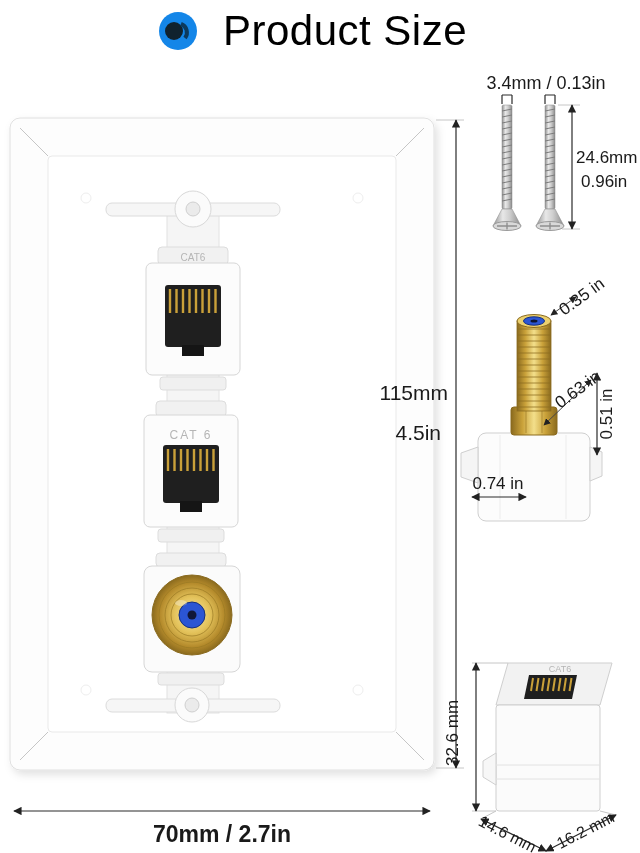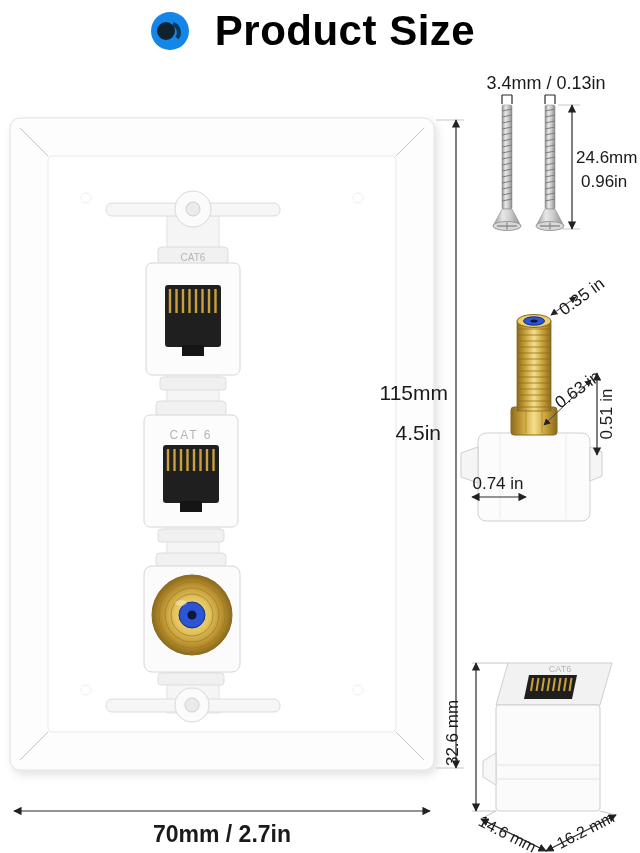--- a/index.html
+++ b/index.html
@@ -5,21 +5,21 @@
   html,body{margin:0;padding:0;background:#ffffff;}
   .canvas{
     position:relative;width:640px;height:853px;background:#ffffff;
     overflow:hidden;font-family:"Liberation Sans", sans-serif;
   }
   .header{
     position:absolute;top:2px;left:0;width:100%;height:58px;
     display:flex;align-items:center;justify-content:center;gap:12px;
   }
   .page-title{
-    margin:14px;font-size:42px;font-weight:700;letter-spacing:.5px;color:#000;
+    margin:14px;font-size:42px;font-weight:400;letter-spacing:.5px;color:#000;
   }
   .diagram{position:absolute;top:63px;left:0;}
   text{font-family:"Liberation Sans", sans-serif;fill:#1a1a1a;}
   .dim-line{stroke:#2b2b2b;stroke-width:1.2;fill:none;}
   .ext-line{stroke:#c6c6c6;stroke-width:1;fill:none;}
   .emboss{fill:#b5b5b5;}
 </style>
 </head>
 <body>
 

